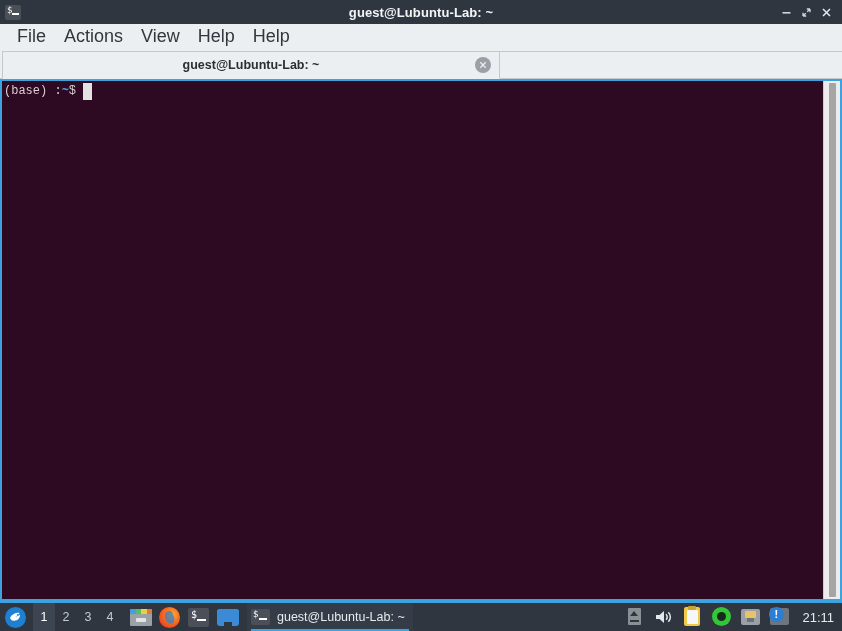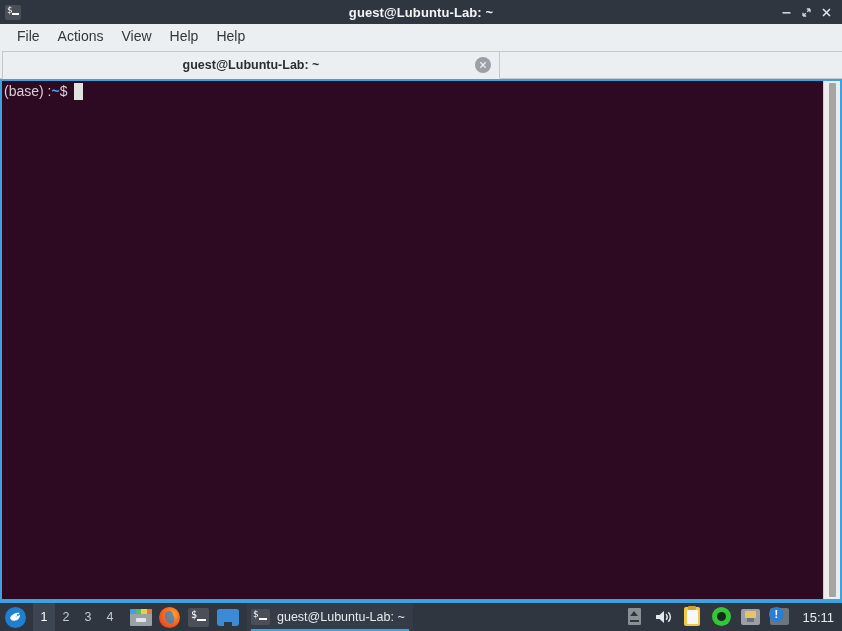--- a/index.html
+++ b/index.html
@@ -87,21 +87,21 @@
   
   #menubar {
     height: 25px;
     background: #eceff1;
     display: flex;
     align-items: center;
     padding-left: 8px;
     flex: 0 0 auto;
   }
   .menu-item {
-    font-size: 14px;
+    font-size: 18px;
     color: #31373d;
     padding: 3px 9px;
     line-height: 15px;
     white-space: nowrap;
   }
 
   
   #tabbar {
     height: 30px;
     background: #eceff1;
@@ -167,22 +167,22 @@
     border-top-width: 2px;
     box-sizing: border-box;
     display: flex;
     position: relative;
     overflow: hidden;
   }
   #terminal {
     flex: 1 1 auto;
     padding: 1px 0 0 2px;
     background: #2d0922;
-    font-family: Liberation Sans, sans-serif;
-    font-size: 14px;
+    font-family: Liberation Mono, monospace;
+    font-size: 12px;
     line-height: 17px;
     overflow: hidden;
   }
   .term-line {
     white-space: pre;
     display: flex;
     align-items: center;
     height: 19px;
   }
   .c-base   { color: #d8d0d4; }
@@ -658,15 +658,15 @@
       <div class="ic-net">
           <span class="port"></span>
           <span class="slot"></span>
         </div>
     </div>
     <div class="tray-ic">
       <div class="ic-update">
           <span class="badge">!</span>
         </div>
     </div>
-    <div id="clock">15:11</div>
+    <div id="clock">21:11</div>
   </div>
 </div>
 
 </body></html>

